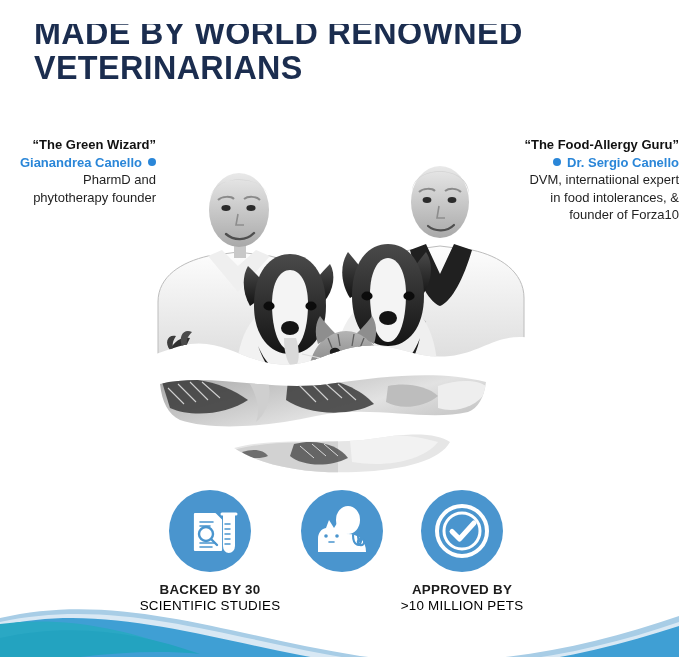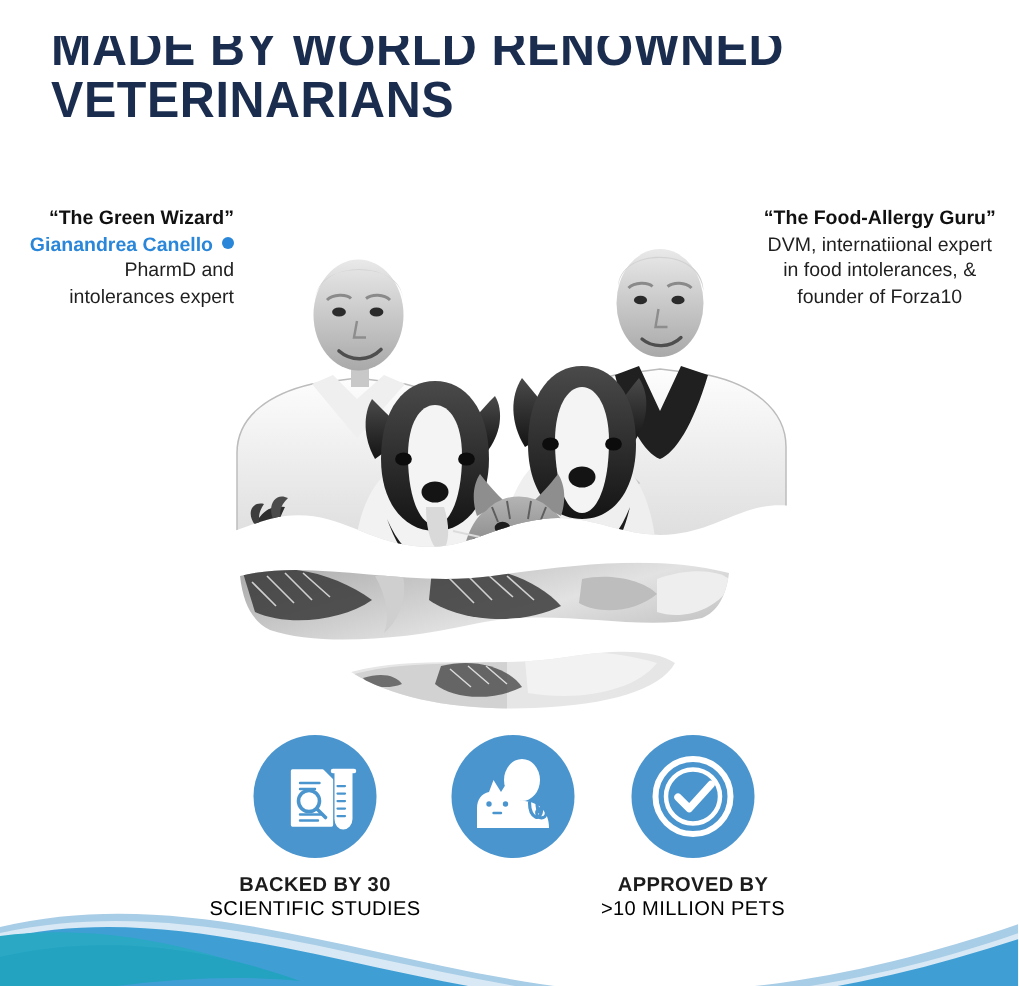--- a/index.html
+++ b/index.html
@@ -80,21 +80,21 @@
   .credit-left {
     left: 4px;
     top: 112px;
     width: 152px;
     text-align: right;
   }
   .credit-right {
     left: 494px;
     top: 112px;
     width: 185px;
-    text-align: center;
+    text-align: right;
   }
 
   .dot {
     display: inline-block;
     width: 8px;
     height: 8px;
     border-radius: 50%;
     background: #2a86d8;
     vertical-align: 1px;
   }
@@ -319,25 +319,28 @@
       </g>
     </svg>
   </div>
 
   <div class="credit credit-left">
     <div class="quote">“The Green Wizard”</div>
     <div>
       <span class="name">Gianandrea Canello</span><span class="dot"></span>
     </div>
     <div class="desc" style="white-space: pre-line;">PharmD and
-intolerances expert</div>
+phytotherapy founder</div>
   </div>
 
   <div class="credit credit-right">
     <div class="quote">“The Food-Allergy Guru”</div>
+    <div>
+      <span class="dot"></span><span class="name">Dr. Sergio Canello</span>
+    </div>
     <div class="desc" style="white-space: pre-line;">DVM, internatiional expert
 in food intolerances, &amp;
 founder of Forza10</div>
   </div>
 
   <div class="badges">
 
     <div class="badge badge-1">
       <div class="badge-circle">
         <svg viewBox="0 0 82 82" width="82" height="82">

